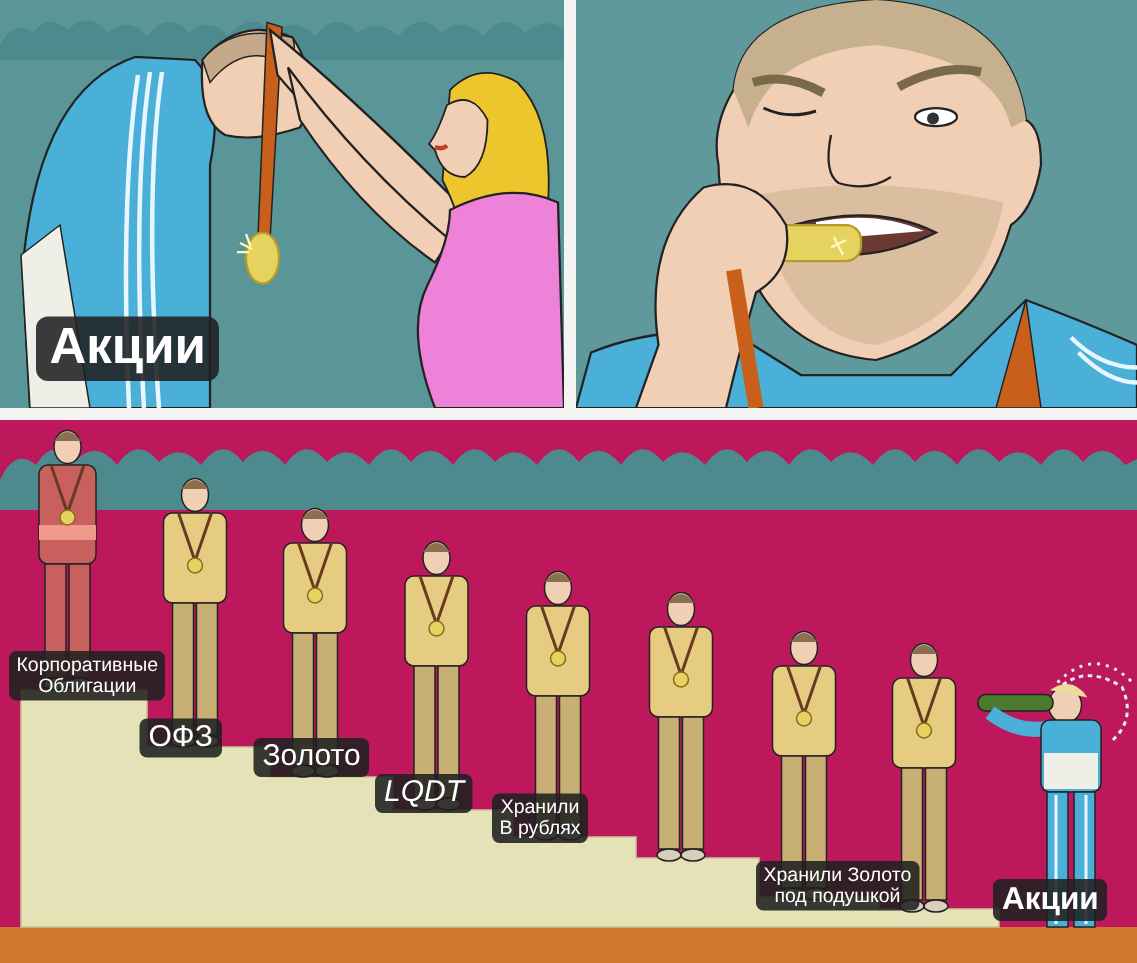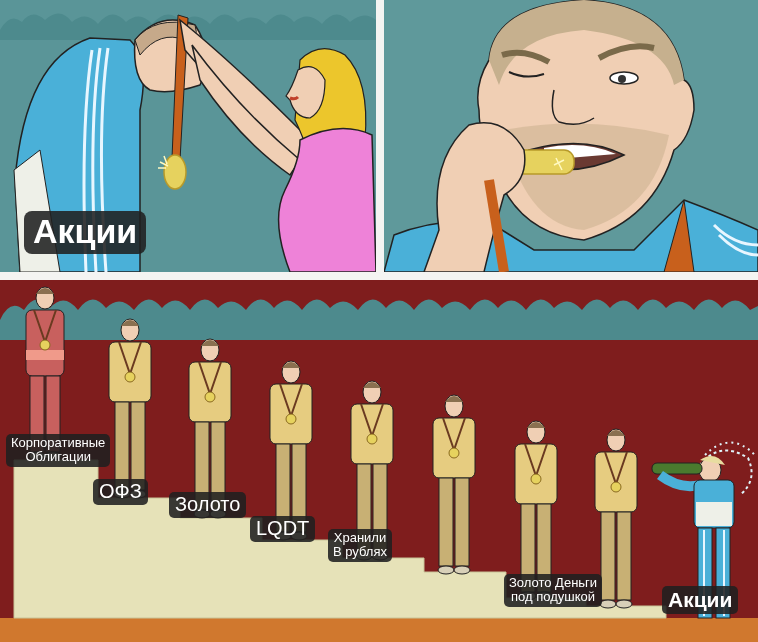--- a/index.html
+++ b/index.html
@@ -2,21 +2,21 @@
 <html><head>
 <meta charset="utf-8">
 <style>
   * { box-sizing: border-box; margin: 0; padding: 0; }
   html, body { width: 758px; height: 642px; overflow: hidden; background: #f4f4f2; }
   body { position: relative; font-family: "Liberation Sans", "DejaVu Sans", sans-serif; }
 
   .panel { position: absolute; overflow: hidden; background: #5f9ea0; }
   #panel-top-left  { left: 0; top: 0; width: 376px; height: 272px; background: #5a9598; }
   #panel-top-right { left: 384px; top: 0; width: 374px; height: 272px; background: #5f999b; }
-  #panel-bottom    { left: 0; top: 280px; width: 758px; height: 362px; background: #7f1d1d; }
+  #panel-bottom    { left: 0; top: 280px; width: 758px; height: 362px; background: #be185d; }
   .label {
     position: absolute; background: rgba(32,32,32,0.88); color: #fff;
     border-radius: 5px; text-align: center; line-height: 1.1; padding: 2px 5px;
     white-space: nowrap;
   }
   .label.big  { font-size: 34px; padding: 2px 9px 4px; border-radius: 8px; font-weight: bold; }
   .label.md   { font-size: 20px; padding: 1px 6px 3px; }
   .label.sm   { font-size: 13px; padding: 2px 5px; }
   .label.end  { font-size: 21px; padding: 2px 6px 3px; font-weight: bold; }
 
@@ -207,23 +207,23 @@
       <line x1="724" y1="250" x2="724" y2="336" stroke="#e8f6ff" stroke-width="2"></line>
     </g>
   </svg>
 
   <div class="label sm" style="left:6px; top:154px;">
     <div>Корпоративные</div>
     <div>Облигации</div>
   </div>
   <div class="label md" style="left:93px; top:199px;text-align:center;">ОФЗ</div>
   <div class="label md" style="left:169px; top:212px;">Золото</div>
-  <div class="label md" style="left:250px; top:236px;">LQDT</div>
+  <div class="label md" style="left:250px; top:236px;font-style:italic;">LQDT</div>
   <div class="label sm" style="left:328px; top:249px;">
     <div>Хранили</div>
     <div>В рублях</div>
   </div>
   <div class="label sm" style="left:504px; top:294px;">
-    <div>Золото Деньги</div>
+    <div>Хранили Золото</div>
     <div>под подушкой</div>
   </div>
   <div class="label end" style="left:662px; top:306px;">Акции</div>
 </div>
 
 </body></html>

